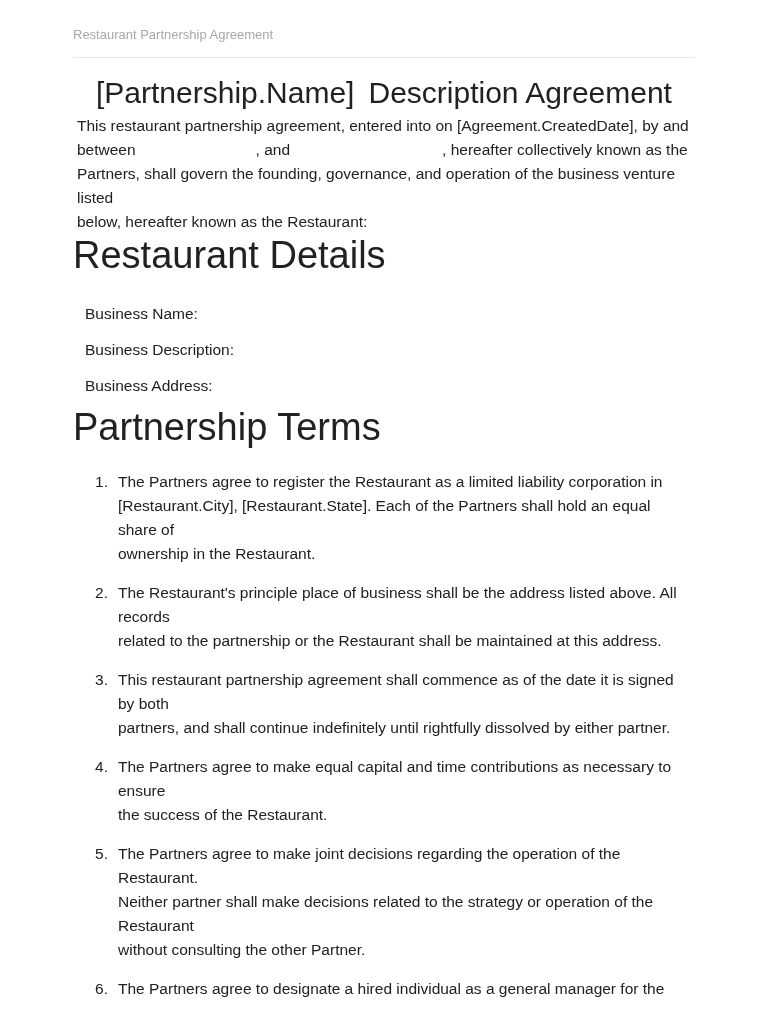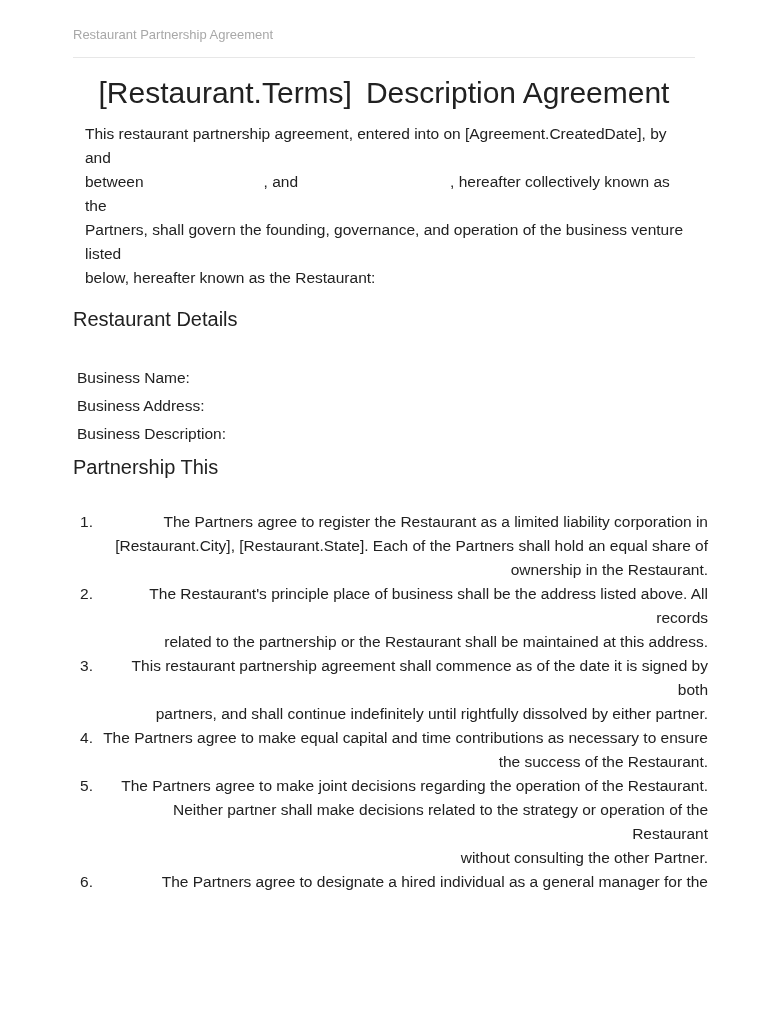--- a/index.html
+++ b/index.html
@@ -36,87 +36,86 @@
     line-height: 35px;
     font-weight: 400;
     color: #212121;
     text-align: center;
     margin: 17px 0 0 0;
   }
   h1.doc-title .title-token {
     margin-right: 14px;
   }
   p.body-para {
-    margin: 12px;
+    margin: 4px;
   }
   .intro-para {
     margin-top: 35px;
   }
   .blank {
     display: inline-block;
     height: 1px;
     vertical-align: baseline;
   }
   .blank-1 { width: 120px; }
   .blank-2 { width: 152px; }
   h2.section-heading {
-    font-size: 20px;
+    font-size: 38px;
     line-height: 35px;
     font-weight: 400;
     color: #212121;
     margin: 0;
   }
   .heading-details { margin-top: 28px; }
   .details-fields { margin-top: 29px; }
-  .field-line { margin: 4px; }
+  .field-line { margin: 12px; }
   .heading-terms { margin-top: 124px; }
   .terms-intro { margin-top: 28px; }
   ol.terms-list {
     list-style: none;
     counter-reset: clause;
     margin: 25px 0 0 0;
     padding: 0;
     width: 635px;
   }
   ol.terms-list li {
     counter-increment: clause;
     position: relative;
     padding-left: 30px;
-    margin: 0;
-    text-align: right;
+    margin: 15px;
   }
   ol.terms-list li::before {
     content: counter(clause) ".";
     position: absolute;
     left: 7px;
     top: 0;
   }
 </style>
 </head>
 <body>
 
 <div class="page">
 
   <div class="doc-header-label">Restaurant Partnership Agreement</div>
 
   <hr class="doc-header-divider">
 
-  <h1 class="doc-title"><span class="title-token">[Restaurant.Terms]</span><span>Description Agreement</span></h1>
+  <h1 class="doc-title"><span class="title-token">[Partnership.Name]</span><span>Description Agreement</span></h1>
 
   <p class="body-para intro-para"><span>This restaurant partnership agreement, entered into on [Agreement.CreatedDate], by and</span><br><span>between</span><span class="blank blank-1"></span><span>, and</span><span class="blank blank-2"></span><span>, hereafter collectively known as the</span><br><span>Partners, shall govern the founding, governance, and operation of the business venture listed</span><br><span>below, hereafter known as the Restaurant:</span></p>
 
   <h2 class="section-heading heading-details">Restaurant Details</h2>
 
   <div class="details-fields">
     <p class="field-line">Business Name:</p>
+    <p class="field-line">Business Description:</p>
     <p class="field-line">Business Address:</p>
-    <p class="field-line">Business Description:</p>
   </div>
 
-  <h2 class="section-heading heading-terms">Partnership This</h2>
+  <h2 class="section-heading heading-terms">Partnership Terms</h2>
 
 
   <ol class="terms-list">
     <li>The Partners agree to register the Restaurant as a limited liability corporation in<br>[Restaurant.City], [Restaurant.State]. Each of the Partners shall hold an equal share of<br>ownership in the Restaurant.</li>
     <li>The Restaurant's principle place of business shall be the address listed above. All records<br>related to the partnership or the Restaurant shall be maintained at this address.</li>
     <li>This restaurant partnership agreement shall commence as of the date it is signed by both<br>partners, and shall continue indefinitely until rightfully dissolved by either partner.</li>
     <li>The Partners agree to make equal capital and time contributions as necessary to ensure<br>the success of the Restaurant.</li>
     <li>The Partners agree to make joint decisions regarding the operation of the Restaurant.<br>Neither partner shall make decisions related to the strategy or operation of the Restaurant<br>without consulting the other Partner.</li>
     <li>The Partners agree to designate a hired individual as a general manager for the</li>
   </ol>

